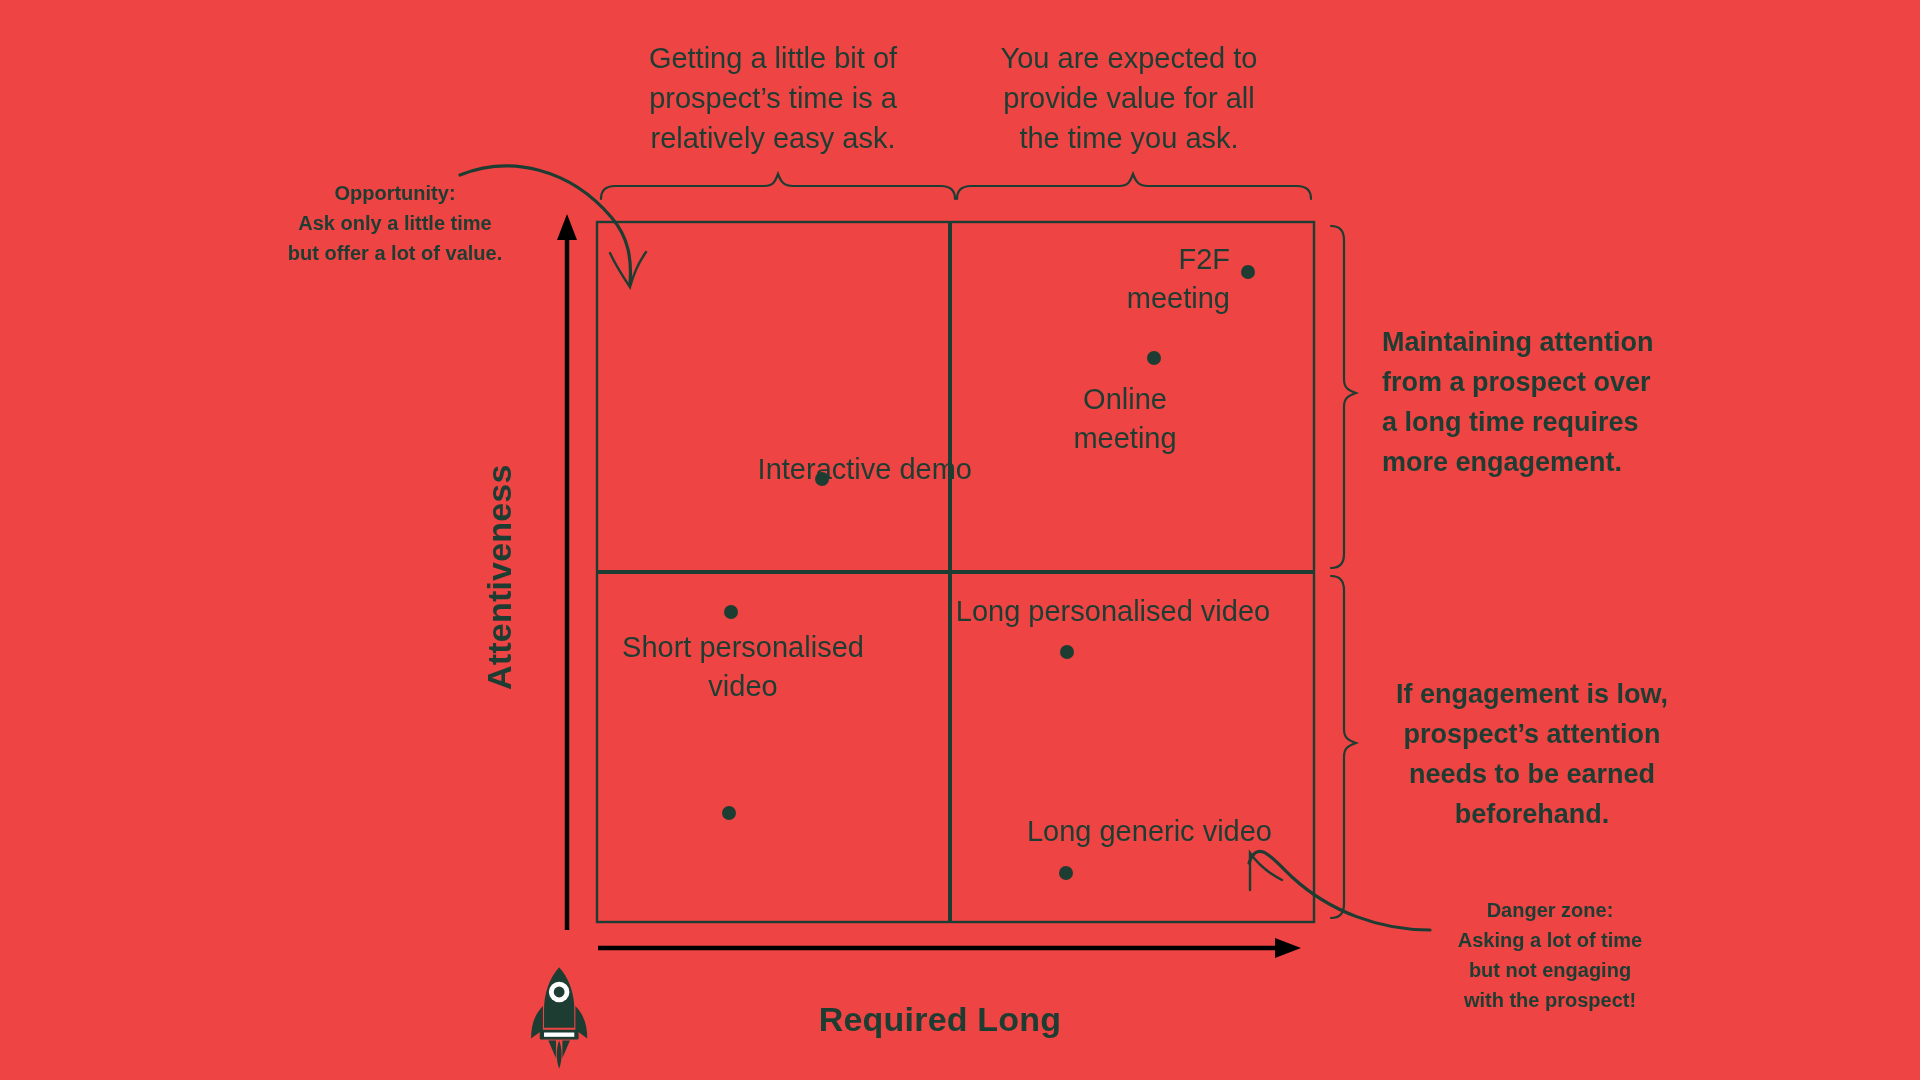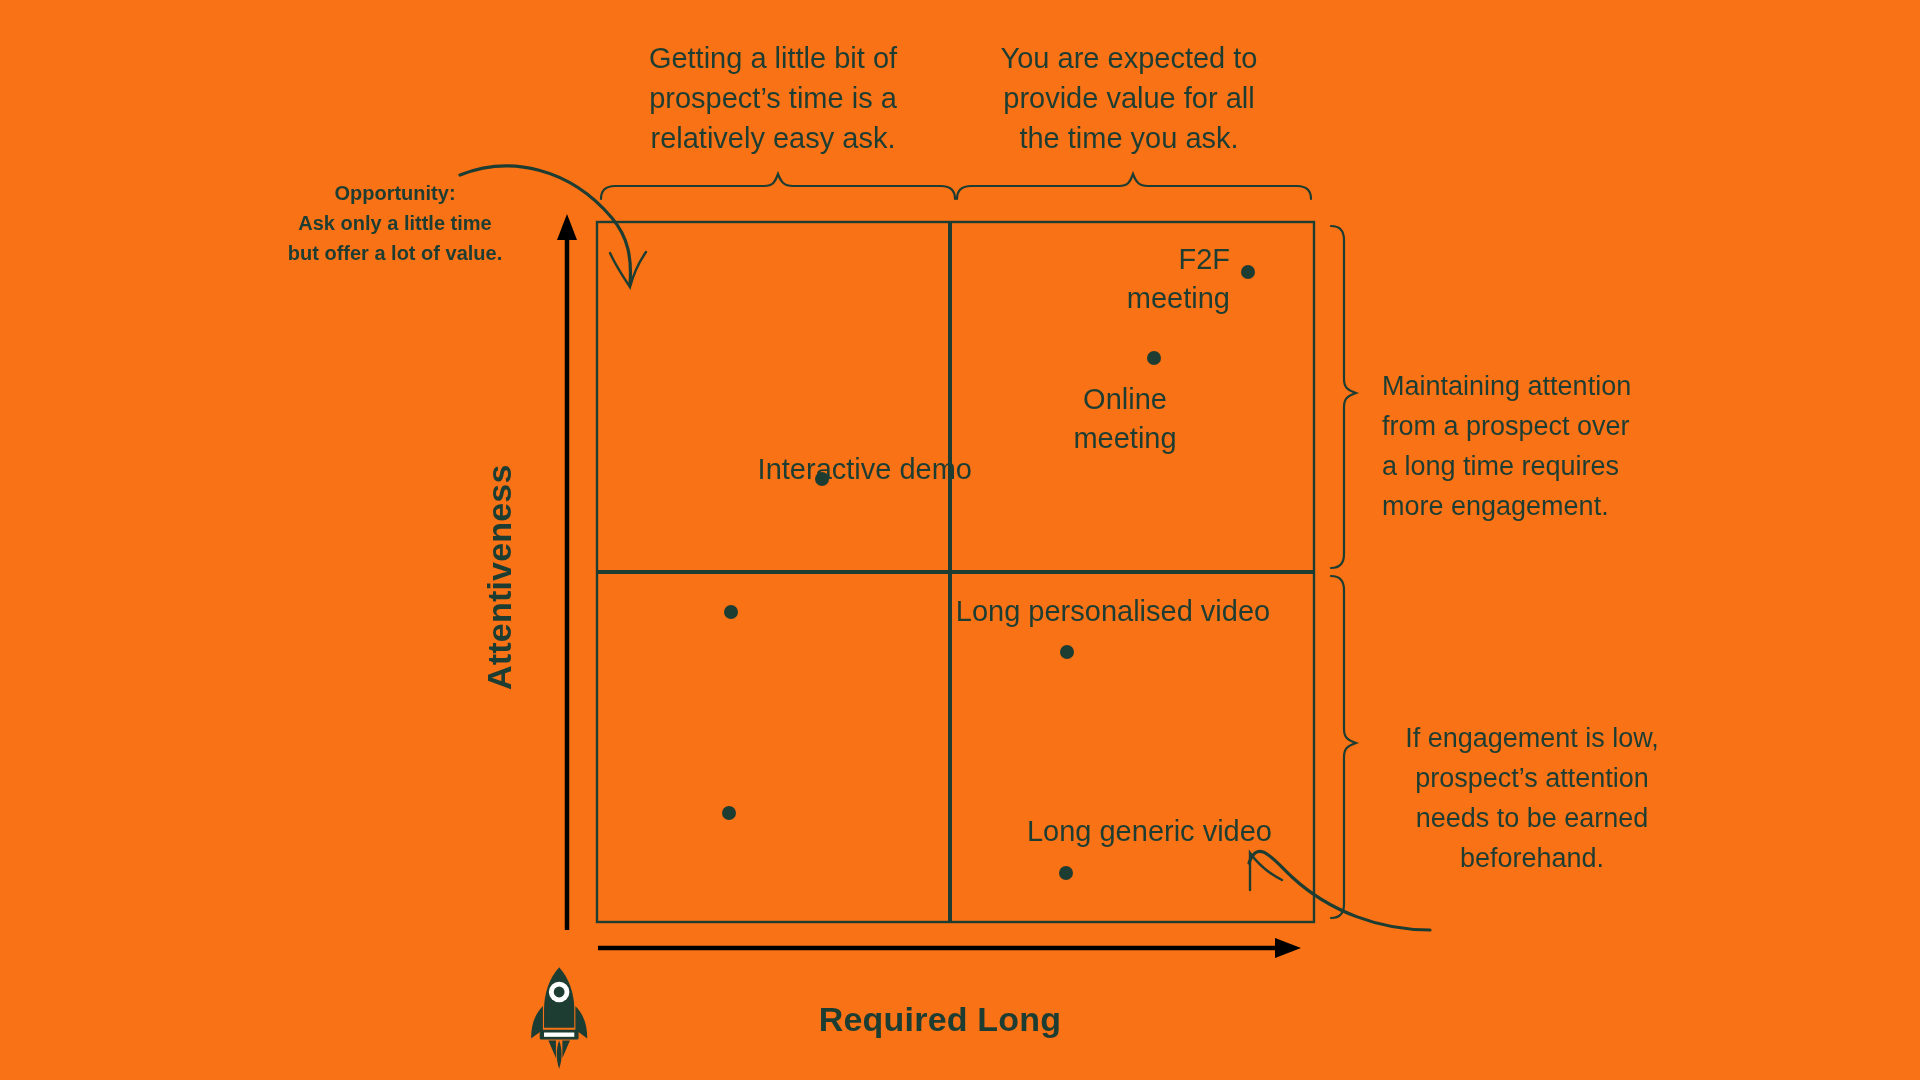--- a/index.html
+++ b/index.html
@@ -9,21 +9,21 @@
     overflow: hidden;
   }
   body {
     font-family: "Liberation Sans", sans-serif;
     color: #1e3d32;
   }
   #stage {
     position: relative;
     width: 1920px;
     height: 1080px;
-    background: #f97316;
+    background: #ef4444;
   }
 
   
   .col-caption {
     position: absolute;
     font-size: 29px;
     line-height: 40px;
     color: #1e3d32;
     text-align: center;
     font-weight: 400;
@@ -40,22 +40,21 @@
     white-space: nowrap;
   }
   .q-label.wrap { white-space: normal; }
 
   
   .side-note {
     position: absolute;
     font-size: 27px;
     line-height: 40px;
     color: #1e3d32;
-    font-weight: 400;
-    margin-top: 44px;
+    font-weight: 700;
   }
 
   
   .callout {
     position: absolute;
     font-size: 20px;
     line-height: 30px;
     color: #1e3d32;
     text-align: center;
     font-weight: 700;
@@ -141,28 +140,30 @@
   </svg>
 
   <div class="q-label" style="left:1060px; top:240px; width:170px; text-align:right;">F2F<br>meeting</div>
 
   <div class="q-label" style="left:1040px; top:380px; width:170px; text-align:center;">Online<br>meeting</div>
 
   <div class="q-label" style="left:672px; top:450px; width:300px; text-align:right;">Interactive demo</div>
 
   <div class="q-label" style="left:948px; top:592px; width:330px; text-align:center;">Long personalised video</div>
 
+  <div class="q-label wrap" style="left:608px; top:628px; width:270px; text-align:center;">Short personalised<br>video</div>
 
 
   <div class="q-label" style="left:952px; top:812px; width:320px; text-align:right;">Long generic video</div>
 
   <div class="side-note" style="left:1382px; top:322px; width:300px;">Maintaining attention<br>from a prospect over<br>a long time requires<br>more engagement.</div>
 
   <div class="side-note" style="left:1382px; top:674px; width:300px; text-align:center;">If engagement is low,<br>prospect’s attention<br>needs to be earned<br>beforehand.</div>
 
   <div class="callout" style="left:280px; top:178px; width:230px;">Opportunity:<br>Ask only a little time<br>but offer a lot of value.</div>
 
+  <div class="callout" style="left:1425px; top:895px; width:250px;">Danger zone:<br>Asking a lot of time<br>but not engaging<br>with the prospect!</div>
 
   <div class="axis-title" id="y-axis-title" style="left:480px; top:690px;">Attentiveness</div>
 
   <div class="axis-title" style="left:700px; top:1000px; width:480px; text-align:center;">Required Long</div>
 
 </div>
 
 </body></html>

